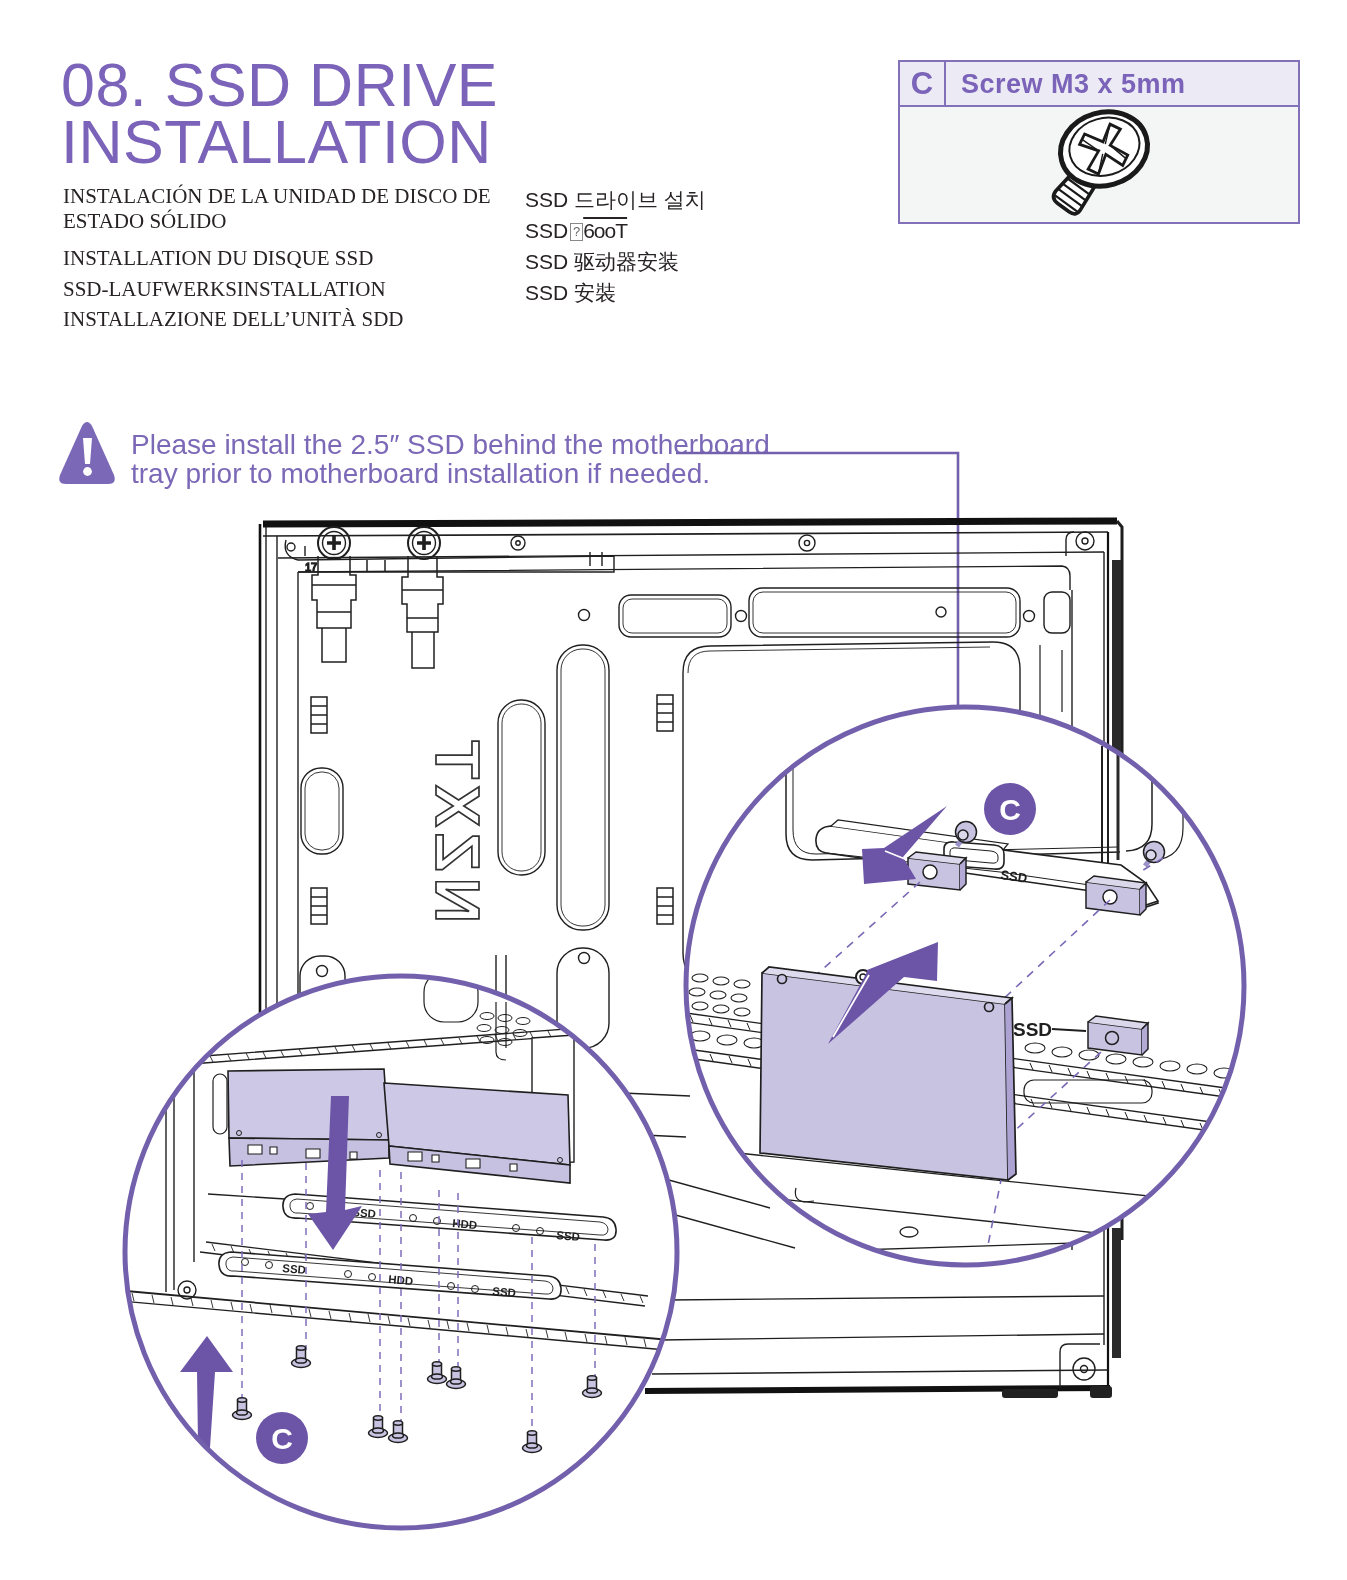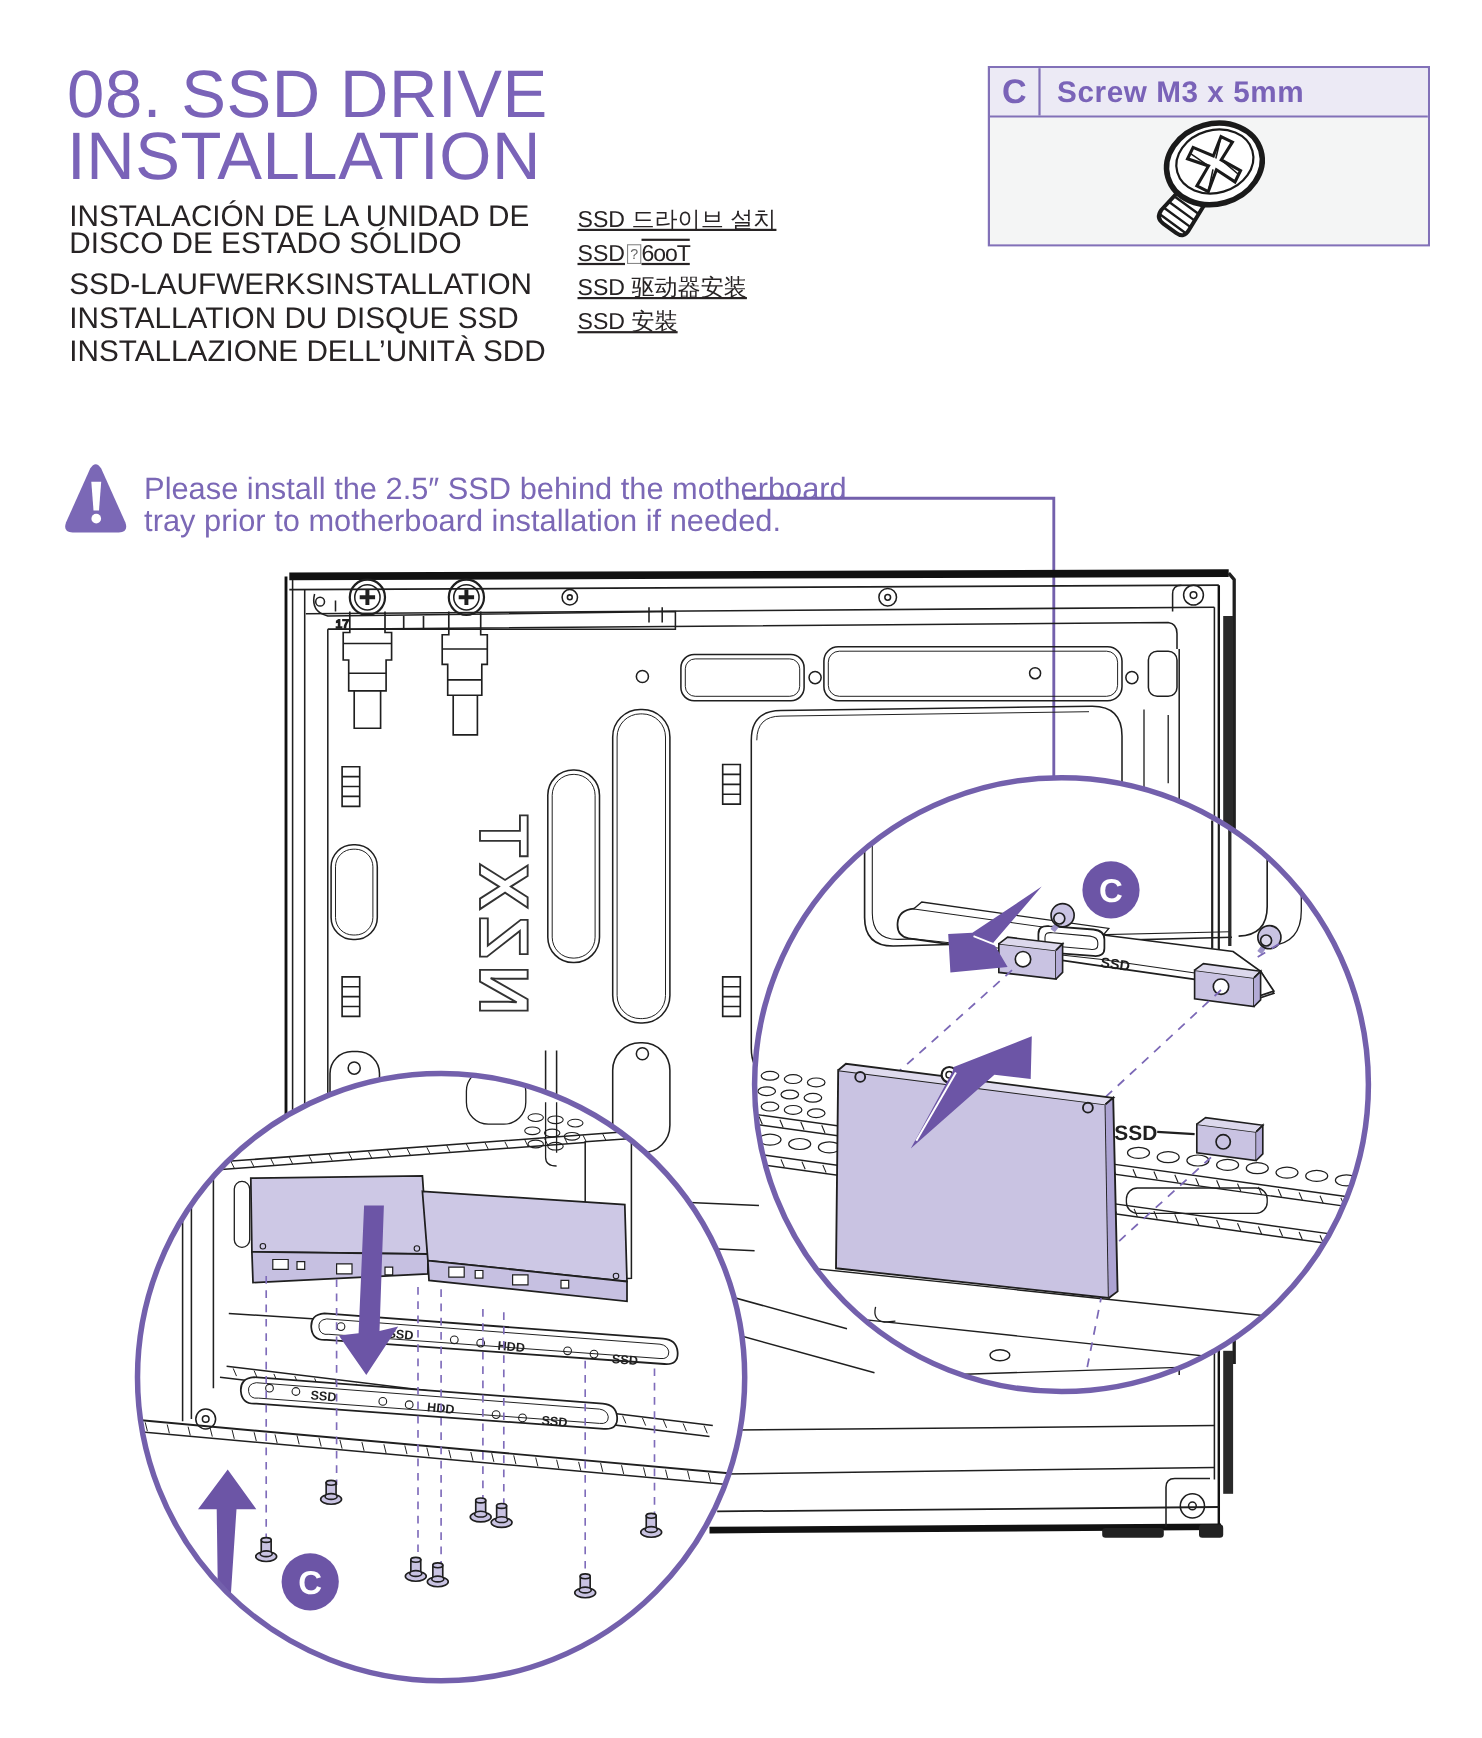--- a/index.html
+++ b/index.html
@@ -1,39 +1,39 @@
 <!DOCTYPE html>
 <html><head>
 <meta charset="utf-8">
 <style>
   html,body{margin:0;padding:0;}
   body{width:1347px;height:1580px;position:relative;background:#ffffff;
        font-family:"Liberation Sans",sans-serif;overflow:hidden;}
   .h1{position:absolute;left:61px;top:57px;color:#7a63b8;font-weight:normal;
       font-size:61px;line-height:57px;letter-spacing:0.5px;}
-  .subL{position:absolute;left:63px;top:184px;color:#272324;font-size:27px;line-height:30.5px;width:462px;}
+  .subL{position:absolute;left:63px;top:184px;color:#272324;font-size:21px;line-height:30.5px;width:462px;font-family:Liberation Serif, serif;}
   .subL .wrap{line-height:25px;margin-bottom:9px;}
-  .subR{position:absolute;left:525px;top:184px;color:#272324;font-size:21px;line-height:31px;text-decoration:underline;}
+  .subR{position:absolute;left:525px;top:184px;color:#272324;font-size:21px;line-height:31px;}
   .pbox{position:absolute;left:898px;top:60px;width:398px;height:160px;border:2px solid #8271b8;}
   .pbox .hdr{position:absolute;left:0;top:0;right:0;height:43px;background:#eceaf5;border-bottom:2px solid #8271b8;}
   .pbox .c{position:absolute;left:0;top:0;width:44px;height:43px;border-right:2px solid #8271b8;
            color:#7a63b8;font-weight:bold;font-size:31px;text-align:center;line-height:44px;}
   .pbox .t{position:absolute;left:61px;top:0;height:57px;color:#7a63b8;font-weight:bold;font-size:27px;line-height:45px;letter-spacing:0.5px;}
   .pbox .body{position:absolute;left:0;top:45px;right:0;bottom:0;background:#f4f5f5;}
   .warntext{position:absolute;left:131px;top:430px;color:#7b68b6;font-size:28px;line-height:29px;}
   .tofu{display:inline-block;border:1px solid #888;font-size:13px;line-height:15px;height:16px;width:11px;text-align:center;color:#666;vertical-align:2px;margin-left:2px;}
   .ov{text-decoration:overline;letter-spacing:-1px;margin-top:14px;}
 </style>
 </head>
 <body>
 <div class="h1">08. SSD DRIVE<br>INSTALLATION</div>
 <div class="subL">
   <div class="wrap">INSTALACIÓN DE LA UNIDAD DE DISCO DE ESTADO SÓLIDO</div>
+  <div>INSTALLATION DU DISQUE SSD</div>
   <div>SSD-LAUFWERKSINSTALLATION</div>
-  <div>INSTALLATION DU DISQUE SSD</div>
   <div>INSTALLAZIONE DELL’UNITÀ SDD</div>
 </div>
 <div class="subR">
   SSD 드라이브 설치<br>
   SSD<span class="tofu">?</span><span class="ov">6ooT</span><br>
   SSD 驱动器安装<br>
   SSD 安裝
 </div>
 <div class="pbox">
   <div class="hdr"></div>

